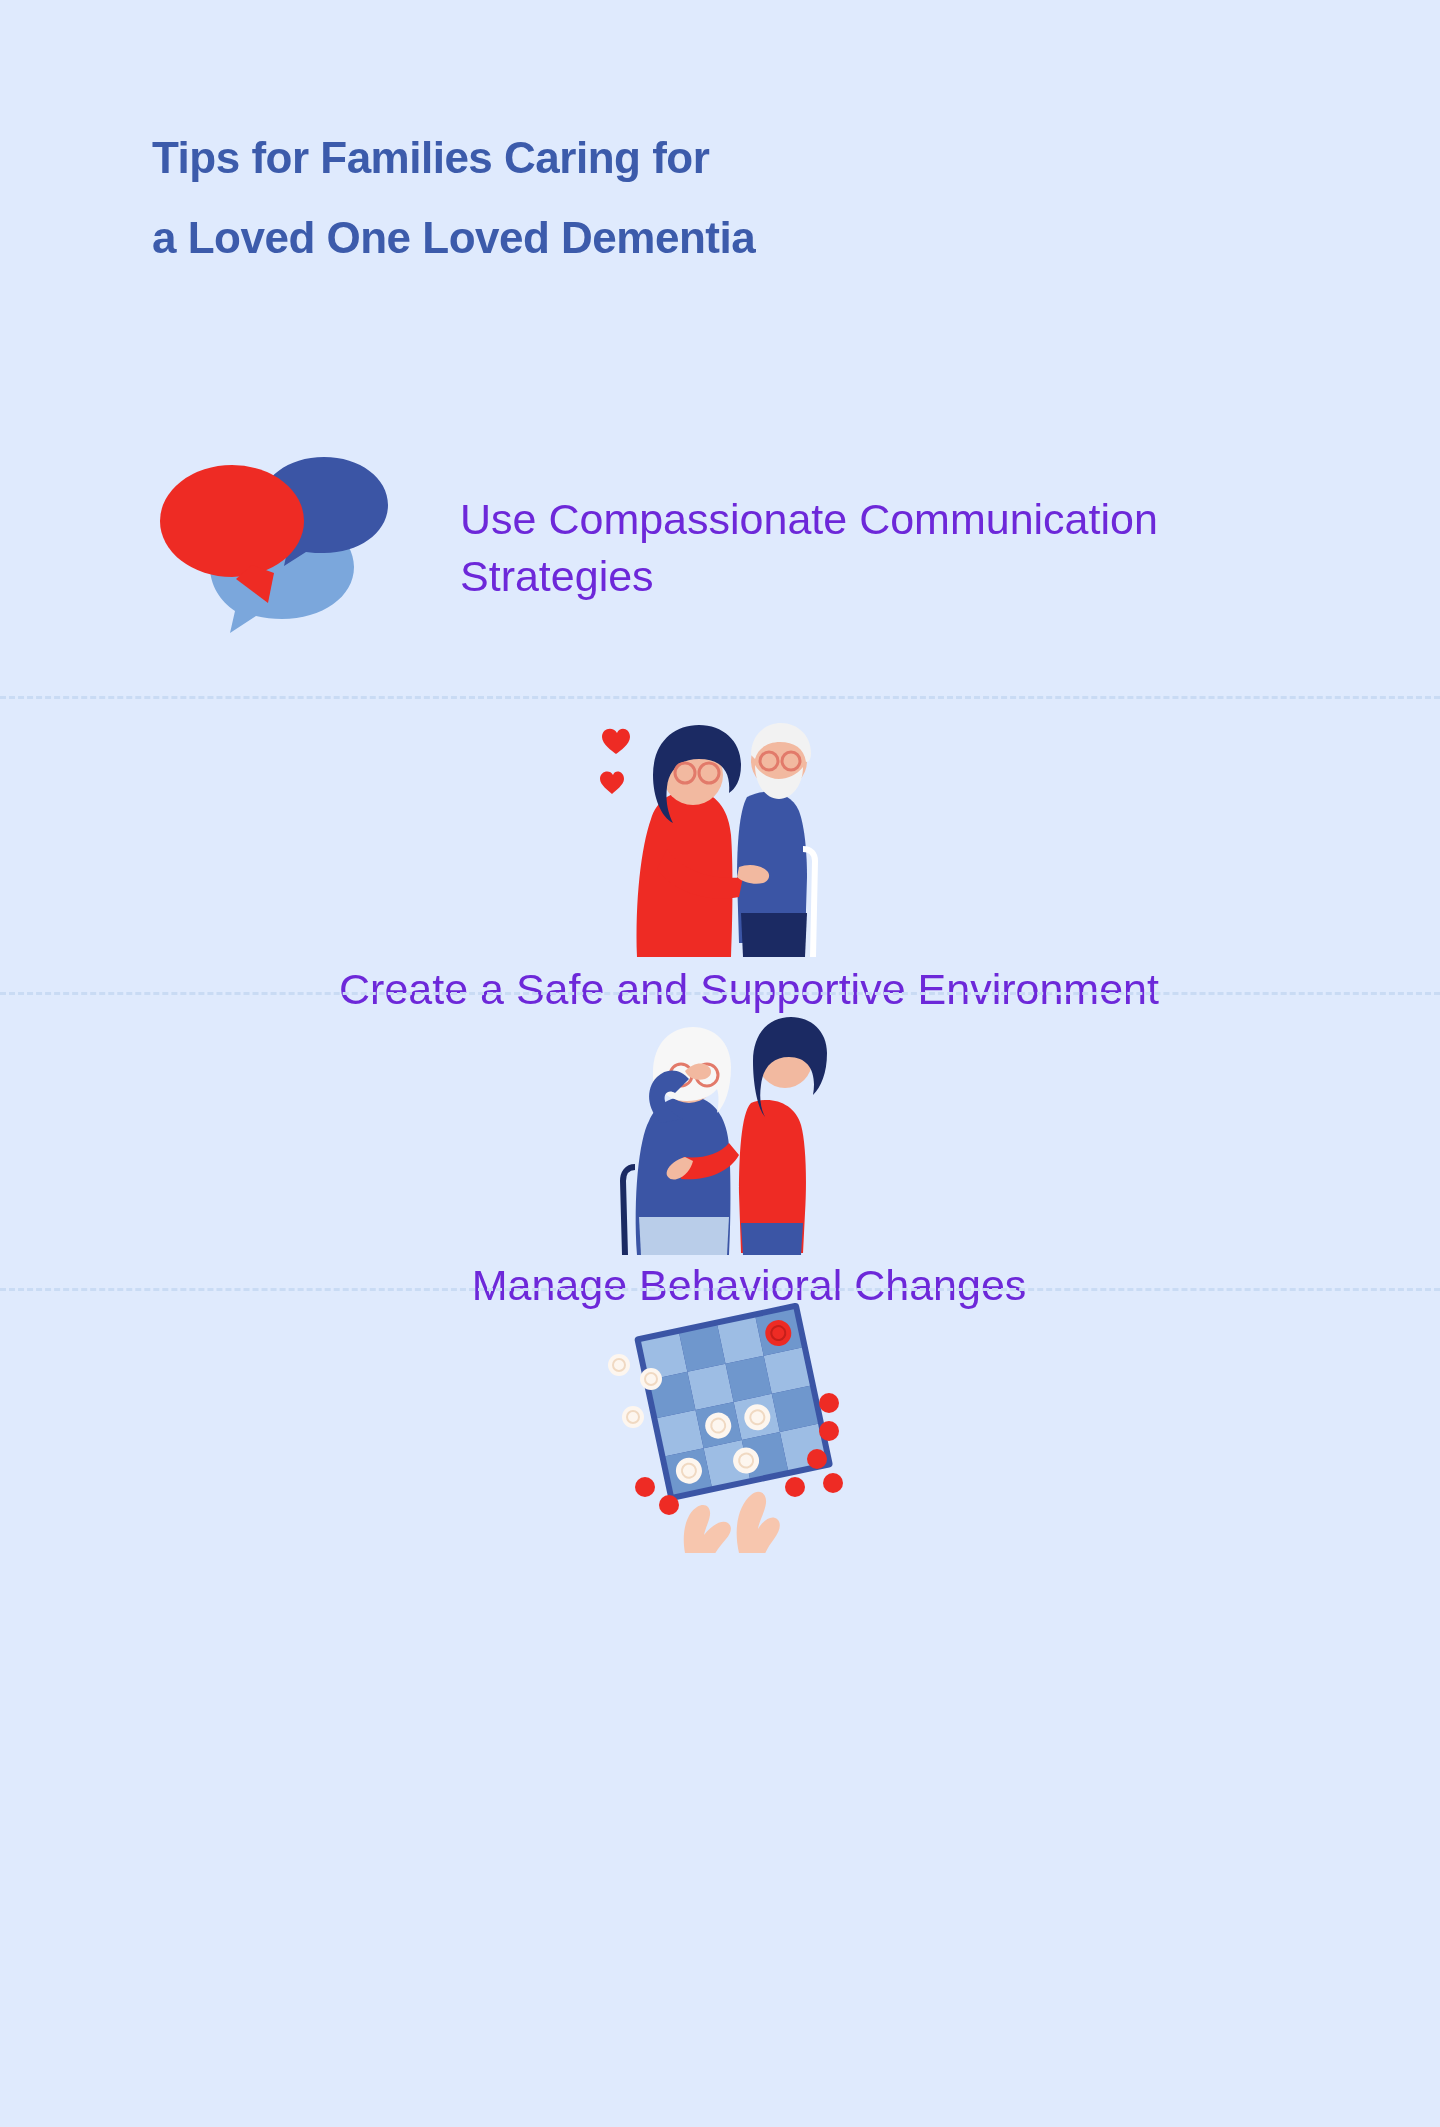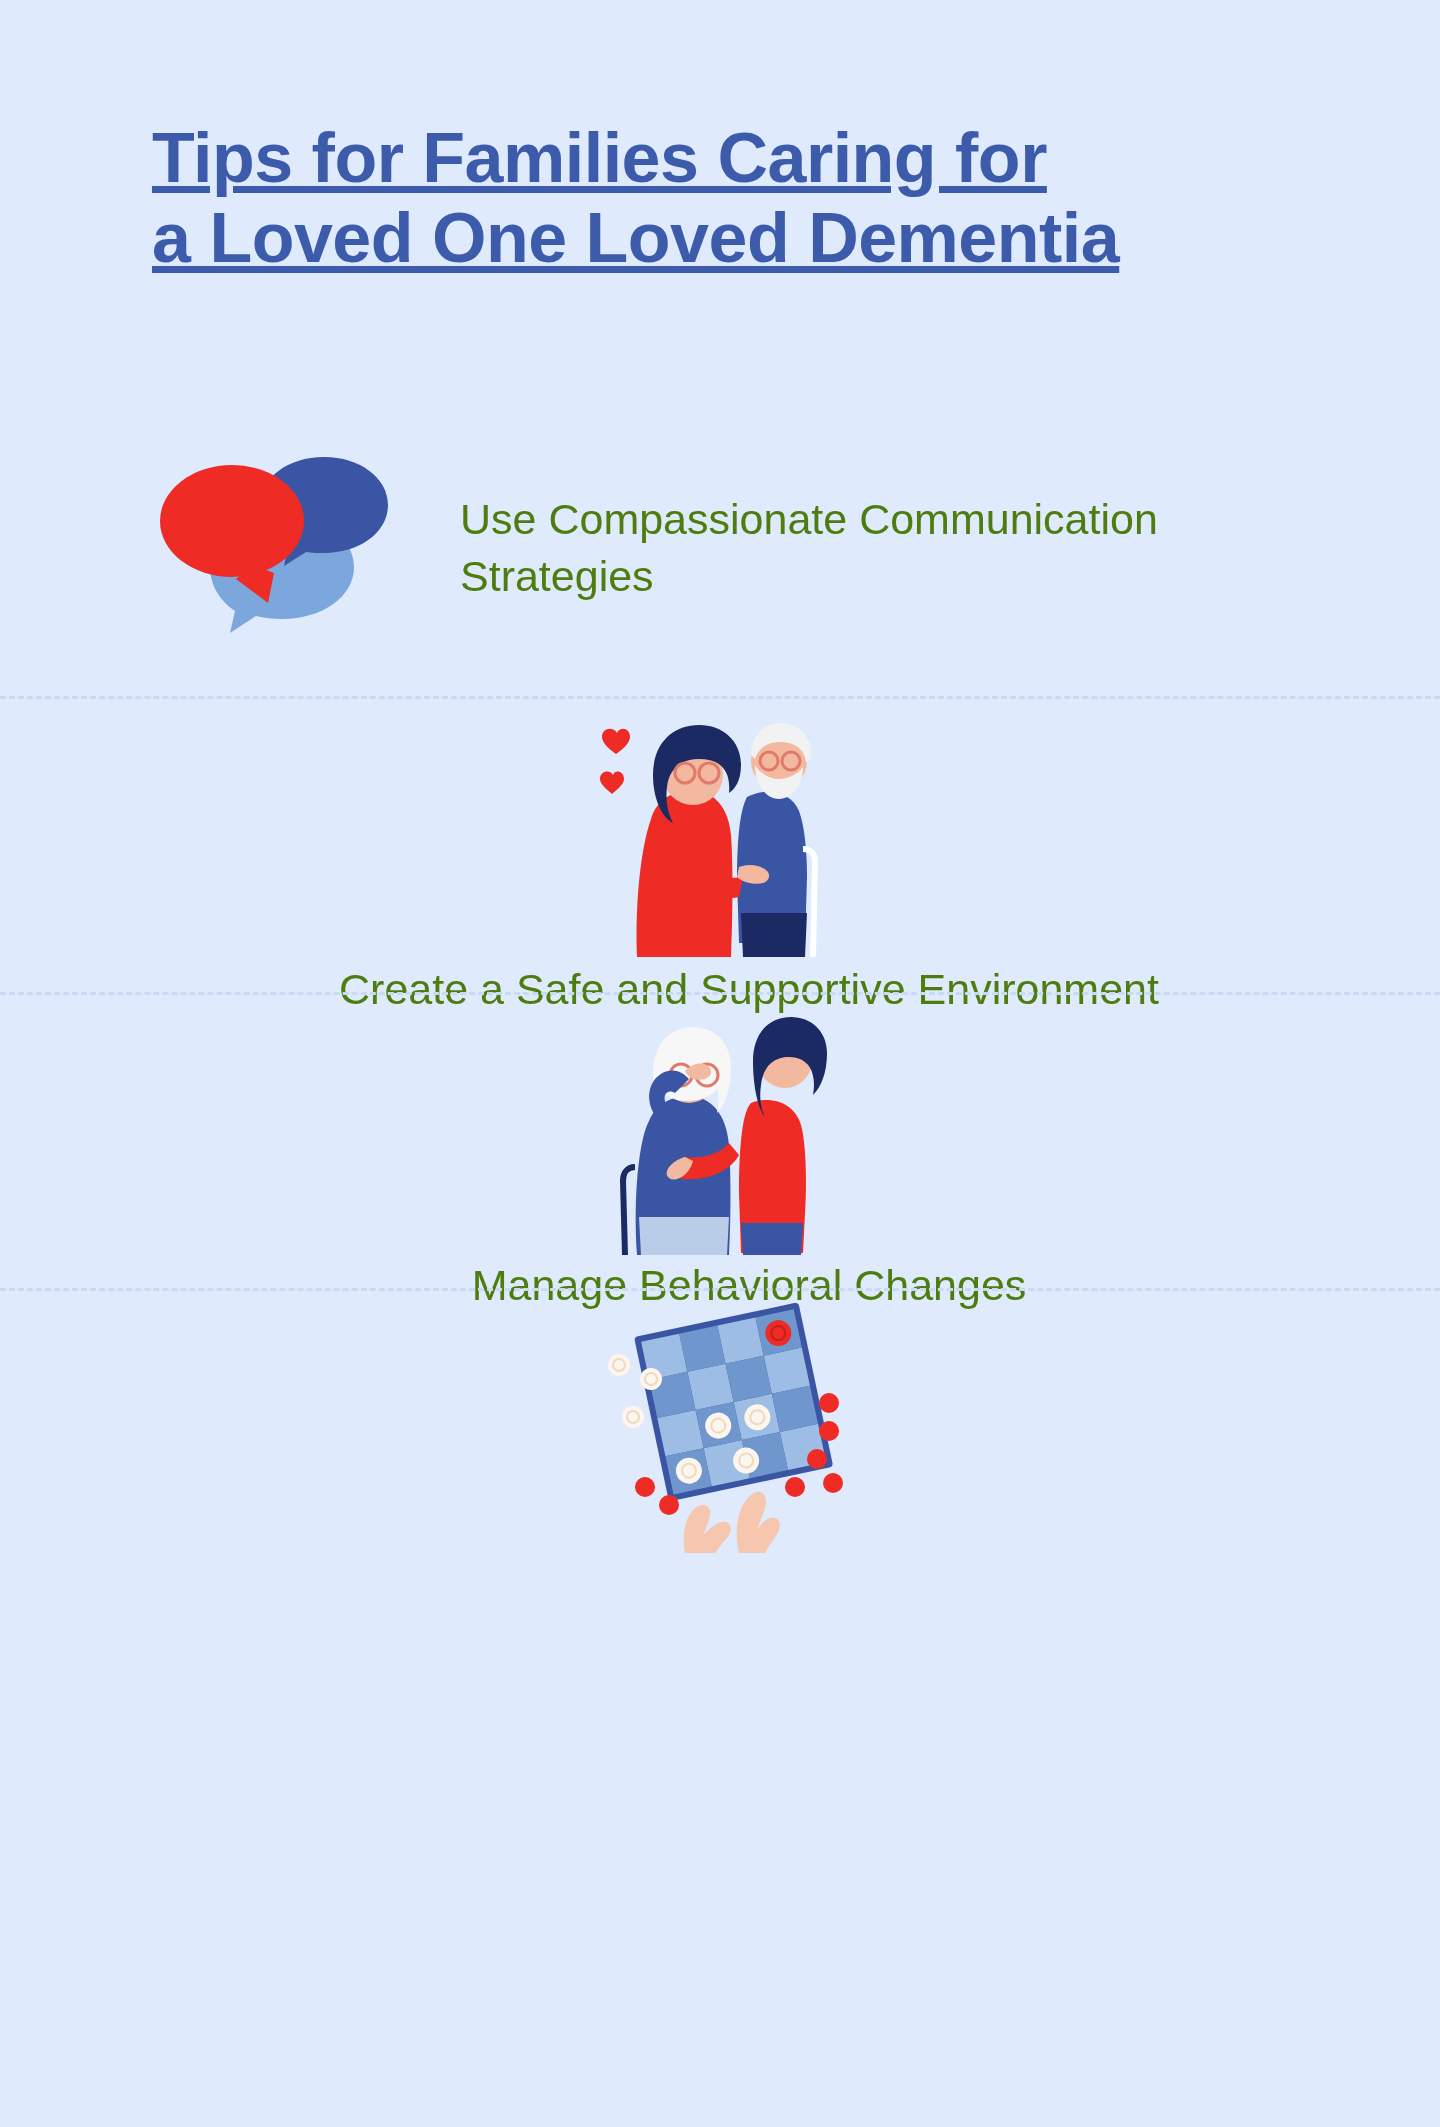--- a/index.html
+++ b/index.html
@@ -22,27 +22,26 @@
   }
 
   
   .title-block {
     position: absolute;
     left: 152px;
     top: 118px;
     width: 1180px;
   }
   .title-line {
-    font-size: 70px;
+    font-size: 44px;
     line-height: 80px;
     font-weight: bold;
     color: #3c5bab;
     letter-spacing: -0.5px;
     white-space: nowrap;
-    text-decoration: underline;
   }
 
   
   .list {
     position: absolute;
     left: 0;
     top: 400px;
     width: 1440px;
   }
   .row {
@@ -64,21 +63,21 @@
     position: relative;
   }
   .icon-cell svg {
     width: 100%;
     height: 100%;
     display: block;
   }
   .row-label {
     font-size: 43px;
     line-height: 57px;
-    color: #4d7c0f;
+    color: #6d28d9;
     font-weight: normal;
     padding-left: 58px;
     max-width: 840px;
   }
 </style>
 </head>
 <body>
 
 <div class="poster">
 

